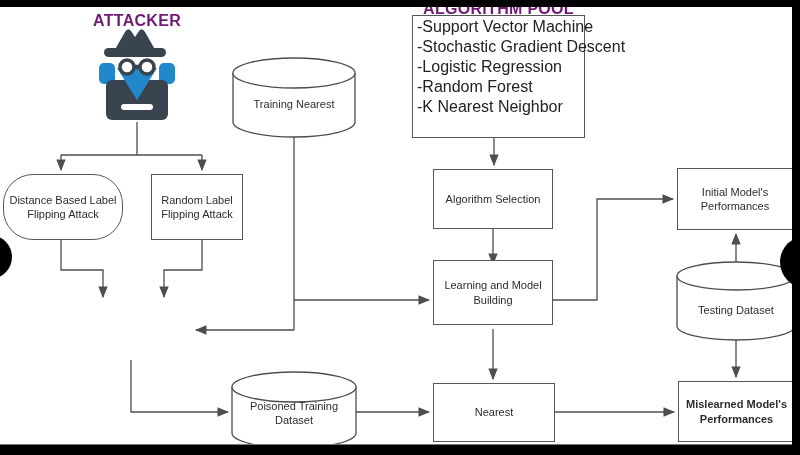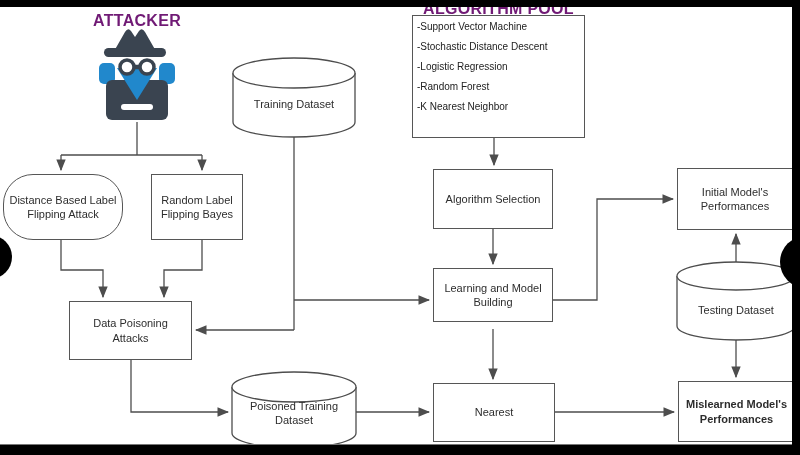--- a/index.html
+++ b/index.html
@@ -11,21 +11,21 @@
   .ah-fill{fill:var(--line,#4d4d4d);}
   .node{position:absolute;z-index:2;display:flex;align-items:center;justify-content:center;
         text-align:center;background:#fff;border:1px solid #565656;color:#2d2d2d;
         font-size:11px;line-height:1.3;box-sizing:border-box;}
   .node span{display:block;}
   .cyl-label{position:absolute;z-index:2;text-align:center;font-size:11px;color:#2d2d2d;line-height:1.3;}
   .title{position:absolute;z-index:2;font-weight:bold;font-size:16px;color:#701a75;text-align:center;letter-spacing:.3px;}
   .title .ul{text-decoration:underline;}
   .pool{position:absolute;left:412px;top:15px;width:173px;height:123px;z-index:2;
         border:1px solid #565656;box-sizing:border-box;background:#fff;padding:1px 0 0 4px;}
-  .pool-item{font-size:10px;line-height:20.1px;color:#222;white-space:nowrap;}
+  .pool-item{font-size:16px;line-height:20.1px;color:#222;white-space:nowrap;}
   .attacker-icon-wrap{position:absolute;left:93px;top:26px;width:88px;height:96px;z-index:2;}
   .ic-dark{fill:var(--icon-dark,#3a4450);}
   .ic-blue{fill:var(--icon-blue,#2188cc);}
   .ic-white{fill:#ffffff;}
   .goggle{fill:#fff;stroke:var(--icon-dark,#3a4450);stroke-width:3.5;}
   .bridge{stroke:var(--icon-dark,#3a4450);stroke-width:4.5;}
   .bar{position:absolute;background:var(--frame,#000);z-index:5;}
   .bar-top{left:0;top:0;width:800px;height:7px;}
   .bar-bottom{left:0;top:444px;width:800px;height:11px;border-top:1px solid #777;box-sizing:border-box;}
   .bar-right{left:792px;top:0;width:8px;height:455px;}
@@ -100,52 +100,49 @@
       <path class="ic-dark" d="M20,27 L32,6 Q35,1 38,5 L42,11 L46,5 Q49,1 52,6 L64,27 Z"></path>
       <rect class="ic-dark" x="11" y="22" width="62" height="9" rx="4.5"></rect>
     </svg>
   </div>
 
   <div class="title" style="left:412px;top:0;width:173px;">
     <span class="ul">ALGORITHM POOL</span>
   </div>
   <div class="pool">
     <div class="pool-item">-Support Vector Machine</div>
-    <div class="pool-item">-Stochastic Distance Descent</div>
+    <div class="pool-item">-Stochastic Gradient Descent</div>
     <div class="pool-item">-Logistic Regression</div>
     <div class="pool-item">-Random Forest</div>
     <div class="pool-item">-K Nearest Neighbor</div>
   </div>
 
   <div class="node" style="left:3px;top:174px;width:120px;height:66px;border-radius:30px;">
     <span>Distance Based Label Flipping Attack</span>
   </div>
   <div class="node" style="left:151px;top:174px;width:92px;height:66px;">
-    <span>Random Label Flipping Bayes</span>
-  </div>
-  <div class="node" style="left:69px;top:301px;width:123px;height:59px;">
-    <span style="max-width:88px;">Data Poisoning Attacks</span>
+    <span>Random Label Flipping Attack</span>
   </div>
   <div class="node" style="left:433px;top:169px;width:120px;height:60px;">
     <span>Algorithm Selection</span>
   </div>
-  <div class="node" style="left:433px;top:268px;width:120px;height:54px;">
+  <div class="node" style="left:433px;top:260px;width:120px;height:65px;">
     <span style="max-width:110px;">Learning and Model Building</span>
   </div>
   <div class="node" style="left:433px;top:383px;width:122px;height:59px;">
     <span>Nearest</span>
   </div>
   <div class="node" style="left:677px;top:168px;width:116px;height:62px;">
     <span style="max-width:90px;">Initial Model's Performances</span>
   </div>
   <div class="node" style="left:678px;top:381px;width:117px;height:61px;">
     <span style="max-width:112px;font-weight:bold;">Mislearned Model's Performances</span>
   </div>
 
-  <div class="cyl-label" style="left:240px;top:97px;width:108px;">Training Dataset</div>
+  <div class="cyl-label" style="left:240px;top:97px;width:108px;">Training Nearest</div>
   <div class="cyl-label" style="left:682px;top:303px;width:108px;">Testing Dataset</div>
   <div class="cyl-label" style="left:238px;top:399px;width:112px;">Poisoned Training Dataset</div>
 
   <div class="bar bar-top"></div>
   <div class="bar bar-bottom"></div>
   <div class="bar bar-right"></div>
   <div class="circle-btn circle-prev"></div>
   <div class="circle-btn circle-next"></div>
 </div>
 

